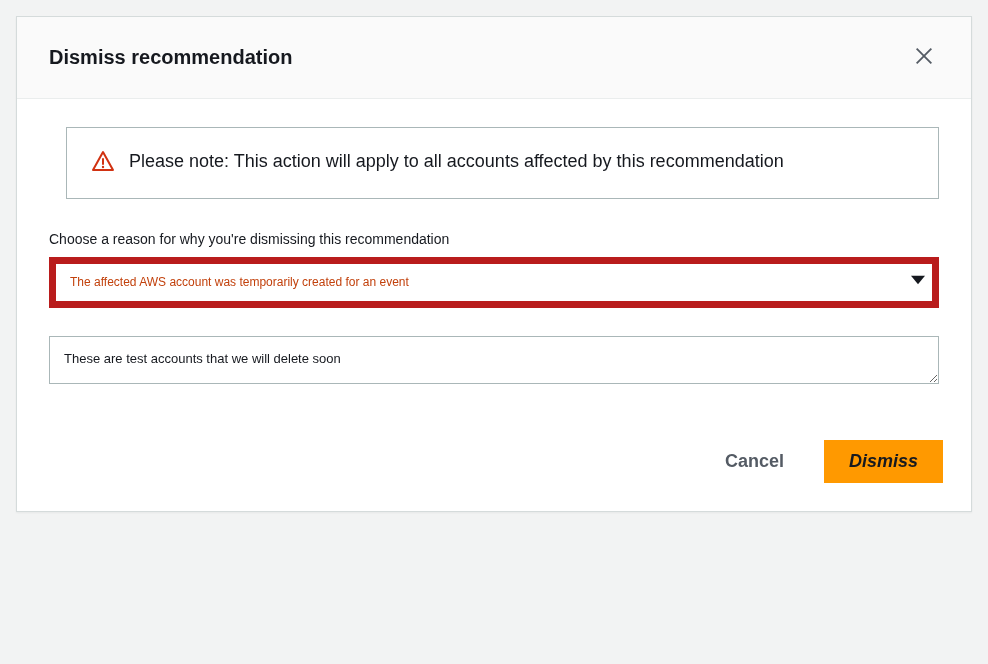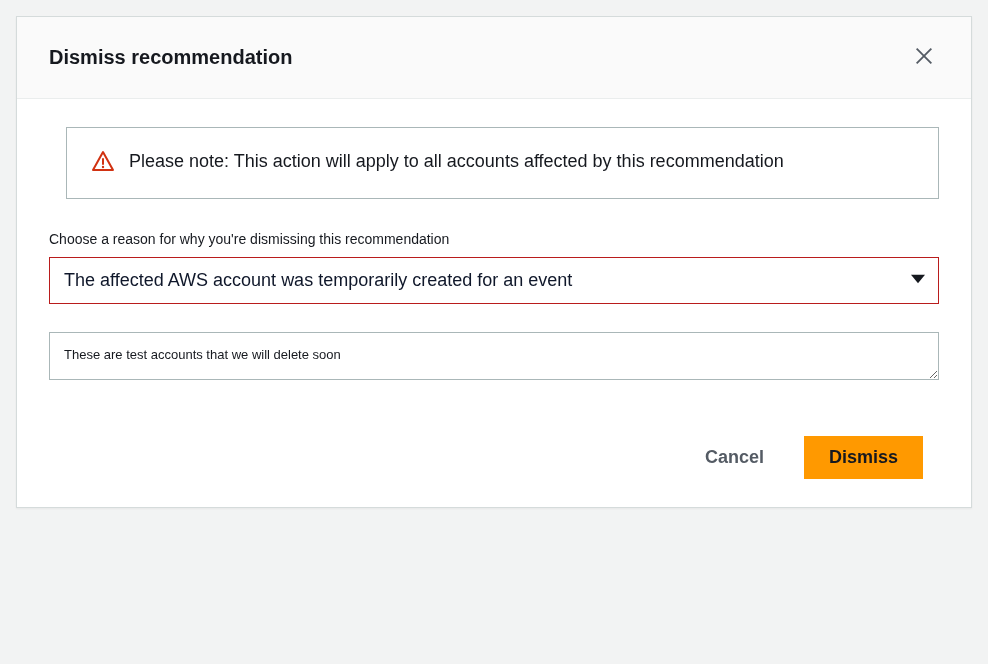--- a/index.html
+++ b/index.html
@@ -86,28 +86,28 @@
       font-style: italic;
       color: #545b64;
     }
     .select-wrapper {
       position: relative;
       margin-bottom: 28px;
     }
     .select-field {
       width: 100%;
       padding: 10px 40px 10px 14px;
-      font-size: 18px;
-      border: 1px solid #b91c1c;
+      font-size: 12px;
+      border: 7px solid #b91c1c;
       background: #fff;
       appearance: none;
       -webkit-appearance: none;
       cursor: pointer;
       font-family: inherit;
-      color: #0f172a;
+      color: #c2410c;
       line-height: 1.4;
     }
     .select-caret {
       position: absolute;
       right: 14px;
       top: 50%;
       transform: translateY(-50%);
       pointer-events: none;
     }
     .select-caret svg {
@@ -124,38 +124,39 @@
       font-family: inherit;
       color: #16191f;
       resize: both;
       min-height: 48px;
       line-height: 1.4;
     }
     .modal-footer {
       display: flex;
       justify-content: flex-end;
       gap: 16px;
-      padding: 20px 48px 28px 32px;
+      padding: 20px 28px 28px 32px;
     }
     .btn {
       padding: 10px 24px;
       font-size: 18px;
       font-weight: 700;
       border: none;
       cursor: pointer;
       font-family: inherit;
     }
     .btn-cancel {
       background: transparent;
       color: #545b64;
     }
     .btn-primary {
       background: #ff9900;
       color: #16191f;
       border: 1px solid #ff9900;
+      font-style: italic;
     }
     .textarea-wrapper {
       margin-bottom: 8px;
     }
   </style>
 </head>
 <body>
 
 <div class="modal">
   <div class="modal-header">

